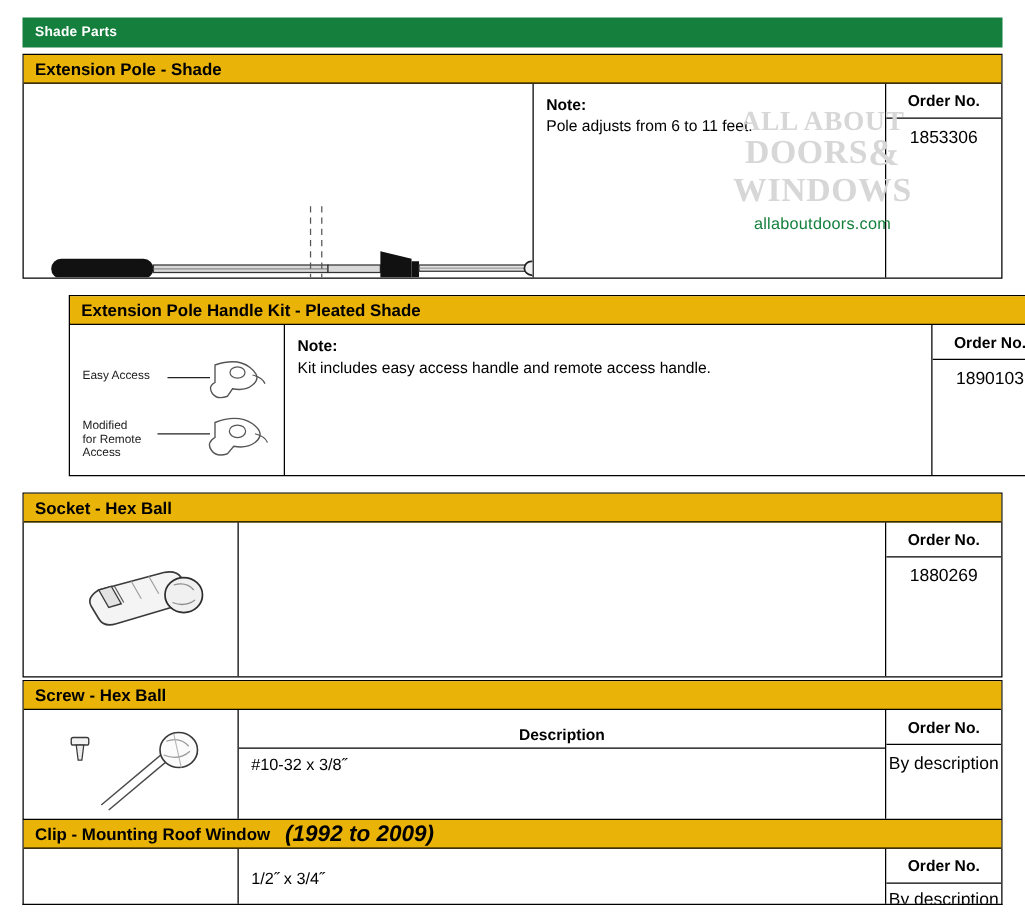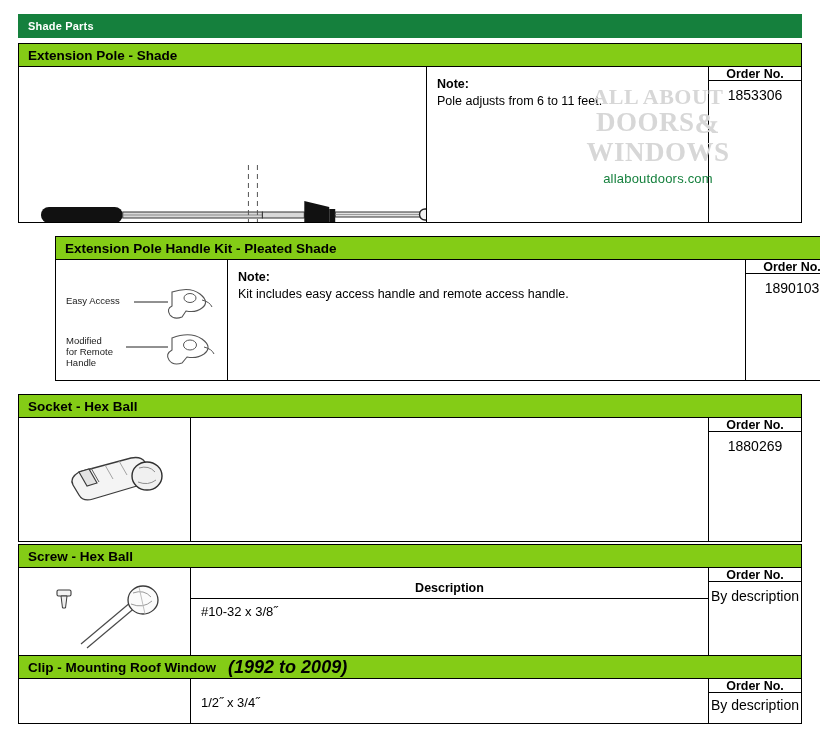--- a/index.html
+++ b/index.html
@@ -41,21 +41,21 @@
 
   
   .section {
     position: absolute;
     border: 1.5px solid #000000;
     box-sizing: border-box;
     background: #ffffff;
   }
   .sec-head {
     height: 23px;
-    background: #84cc16;
+    background: #eab308;
     border-bottom: 1.5px solid #000000;
     display: flex;
     align-items: center;
     padding-left: 9px;
     font-size: 13.5px;
     font-weight: bold;
     box-sizing: border-box;
   }
   .sec-head .sub {
     font-weight: bold;
@@ -83,21 +83,21 @@
     overflow: hidden;
   }
   .col-order {
     position: relative;
     width: 92px;
     flex: 0 0 92px;
     box-sizing: border-box;
     overflow: hidden;
   }
   .order-head {
-    height: 14px;
+    height: 28px;
     border-bottom: 1.2px solid #000000;
     display: flex;
     align-items: center;
     justify-content: center;
     font-size: 12.5px;
     font-weight: bold;
     box-sizing: border-box;
   }
   .order-val {
     display: flex;
@@ -232,21 +232,21 @@
   <div class="section" style="left:18px; top:236px; width:784px; height:145px;margin-left:37px;">
     <div class="sec-head">Extension Pole Handle Kit - Pleated Shade</div>
     <div class="sec-body">
 
       <div class="col-img" style="flex:0 0 172px; width:172px;">
 
         <div class="kit-label" style="left:10px; top:36px;">Easy Access</div>
         <div class="kit-label" style="left:10px; top:76px;">
           <span>Modified</span><br>
           <span>for Remote</span><br>
-          <span>Handle</span>
+          <span>Access</span>
         </div>
         <svg style="position:absolute; left:0; top:0; width:172px; height:120px;" viewBox="0 0 172 120" aria-hidden="true">
 
           <line x1="78" y1="42" x2="112" y2="42" stroke="#222" stroke-width="1"></line>
           <line x1="70" y1="87" x2="112" y2="87" stroke="#222" stroke-width="1"></line>
 
           <path d="M116 32 q18 -6 28 2 q10 8 2 14 q-6 5 -16 3 l-4 6 q-8 3 -12 -2 q-4 -6 2 -9 z" fill="#ffffff" stroke="#555" stroke-width="1.1"></path>
           <ellipse cx="134" cy="38" rx="6" ry="4.5" fill="#ffffff" stroke="#555" stroke-width="1"></ellipse>
           <path d="M146 40 q8 2 10 7" fill="none" stroke="#555" stroke-width="1"></path>
 

